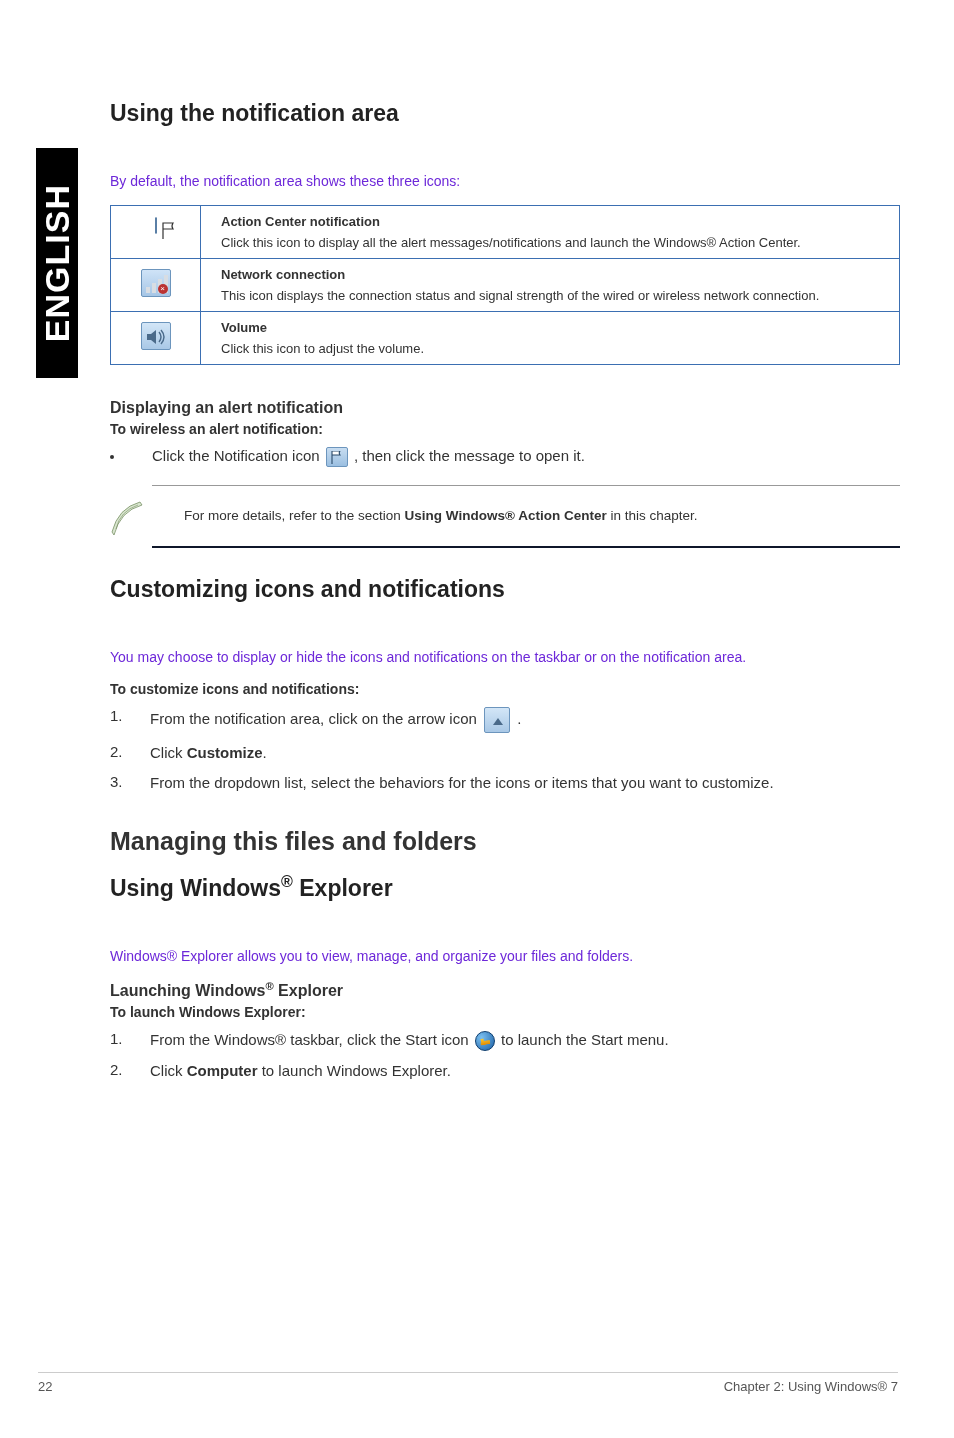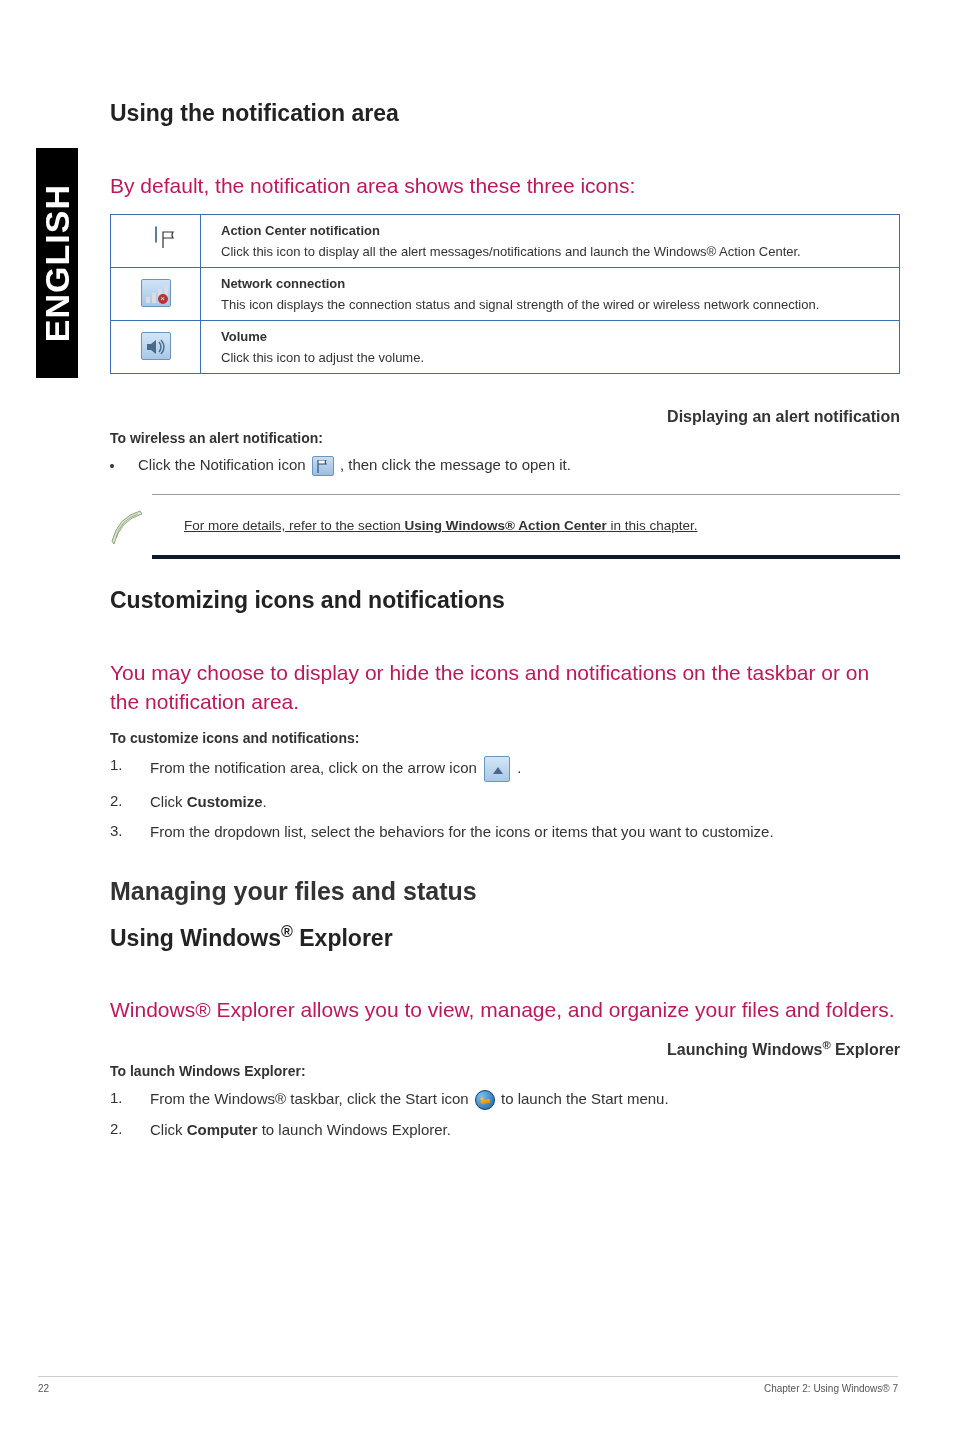--- a/index.html
+++ b/index.html
@@ -38,22 +38,22 @@
     top: 100px;
     width: 790px;
   }
   h2.section {
     font-size: 23px;
     font-weight: bold;
     color: #222;
     margin-bottom: 6px;
   }
   p.body {
-    font-size: 21px;
-    color: #be185d;
+    font-size: 14px;
+    color: #6d28d9;
     line-height: 1.35;
     margin-bottom: 14px;
     margin-top: 45px;
   }
   .icon-table {
     width: 100%;
     border-collapse: collapse;
     margin: 8px 0 34px 0;
   }
   .icon-table td {
@@ -108,58 +108,56 @@
     border:1px solid #6c95bd;
     border-radius:2px;
     position: relative;
     display:inline-block;
   }
   .vol-icon svg{position:absolute;left:4px;top:6px;}
   h3.sub {
     font-size: 16px;
     font-weight: bold;
     margin-bottom: 4px;
-    text-align: right;
   }
   p.bold {
     font-size: 14px;
     font-weight: bold;
     margin-bottom: 10px;
   }
   .bullet-line {
     font-size: 15px;
     margin: 4px 0 18px 0;
     display:flex;
     align-items:center;
-    gap: 24px;
+    gap: 38px;
   }
   .bullet-dot {
     width:4px;height:4px;background:#333;border-radius:50%;display:inline-block;
   }
   .inline-icon {
     display:inline-block;
     width:22px;height:20px;
     background: linear-gradient(#c8ddf1,#9bbfe1);
     border:1px solid #6c95bd;
     border-radius:2px;
     vertical-align:middle;
     position:relative;
     margin: 0 2px;
   }
   .inline-icon svg{position:absolute; left:3px; top:3px;}
   .note-box {
     border-top: 1px solid #999;
-    border-bottom: 4px solid #0f172a;
+    border-bottom: 2px solid #0f172a;
     padding: 10px 4px;
     margin: 0 0 28px 42px;
     display:flex;
     align-items:center;
     gap: 36px;
     font-size: 13.5px;
-    text-decoration: underline;
   }
   .pen-icon {
     width: 40px; height: 40px;
     position: relative;
     flex-shrink:0;
     margin-left: -48px;
   }
   .pen-icon svg{width:40px;height:40px;}
   ol.steps {
     list-style: none;
@@ -219,21 +217,21 @@
   }
   .footer {
     position:absolute;
     left:38px;
     bottom:44px;
     width: 860px;
     border-top: 1px solid #ccc;
     padding-top: 6px;
     display:flex;
     justify-content:space-between;
-    font-size: 10px;
+    font-size: 13px;
     color:#555;
   }
   sup{font-size:0.7em;}
 </style>
 </head>
 <body>
 
 <div class="sidebar-tab">
     <span>ENGLISH</span>
   </div>
@@ -341,21 +339,21 @@
       <span class="txt">
         <span>Click </span><b>Customize</b><span>.</span>
       </span>
     </li>
     <li>
       <span class="num">3.</span>
       <span class="txt">From the dropdown list, select the behaviors for the icons or items that you want to customize.</span>
     </li>
   </ol>
 
-  <h1 class="main">Managing your files and status</h1>
+  <h1 class="main">Managing this files and folders</h1>
 
   <h2 class="section">Using Windows<sup>®</sup> Explorer</h2>
   <p class="body">Windows® Explorer allows you to view, manage, and organize your files and folders.</p>
 
   <h3 class="sub" style="margin-top:12px;">Launching Windows<sup>®</sup> Explorer</h3>
   <p class="bold">To launch Windows Explorer:</p>
 
   <ol class="steps">
     <li>
       <span class="num">1.</span>

